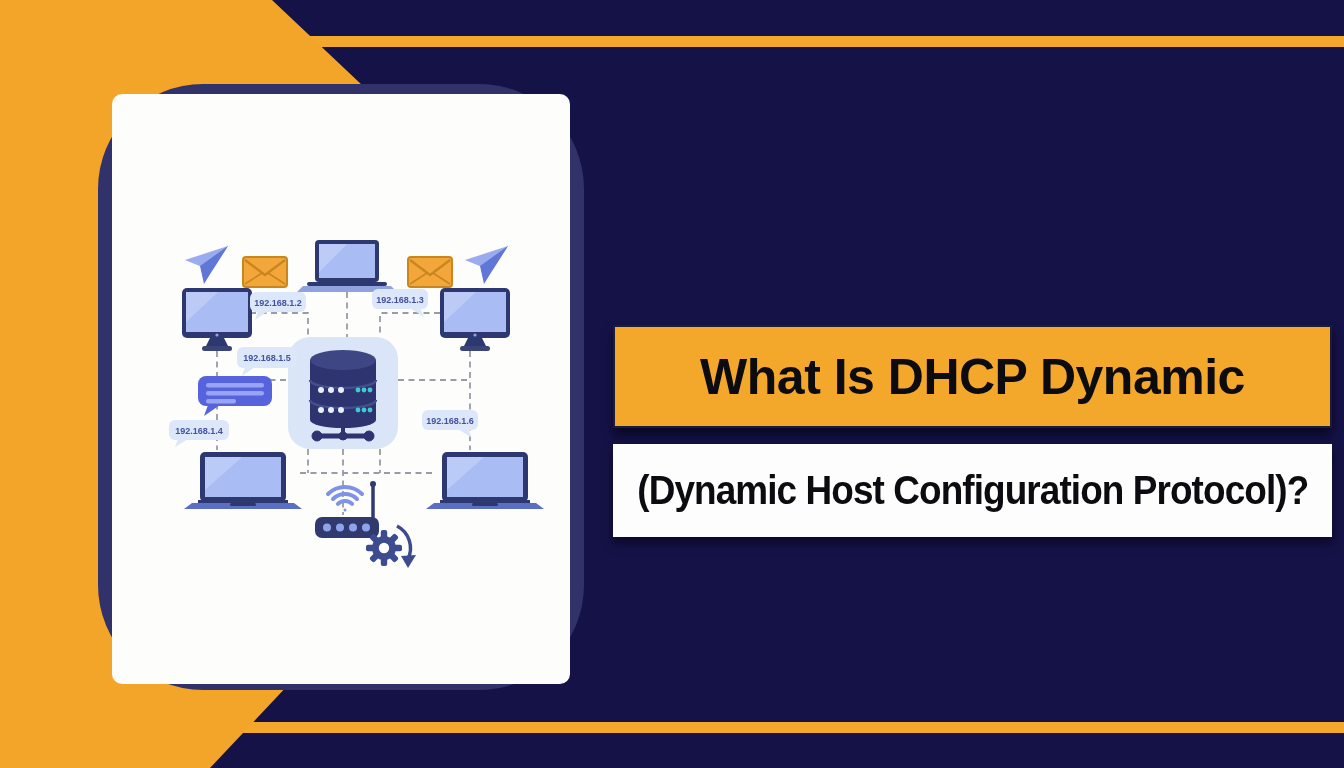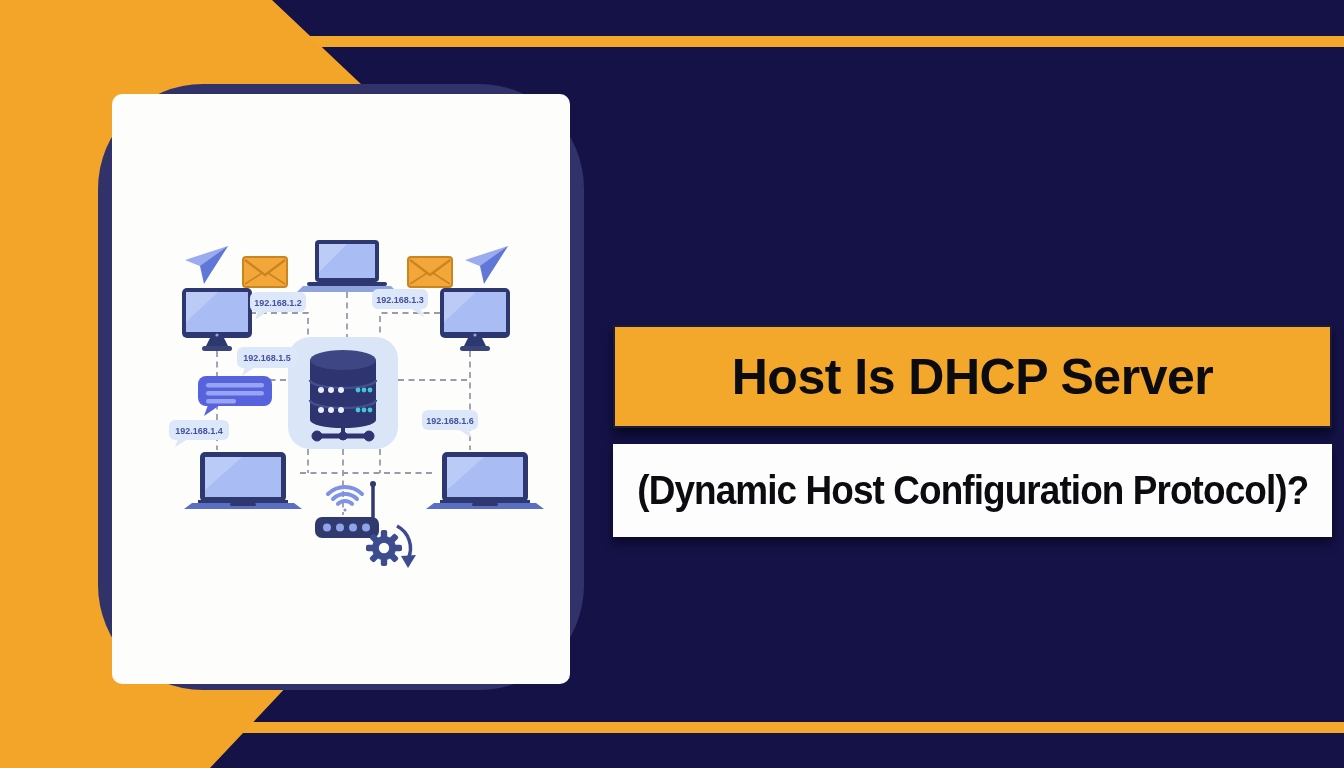--- a/index.html
+++ b/index.html
@@ -242,19 +242,19 @@
             <circle r="5.2" fill="#FDFDFB"></circle>
           </g>
           <path d="M285 432 A25 25 0 0 1 296 465" stroke="#3D4B8F" stroke-width="3.5" fill="none"></path>
           <polygon points="296,474 304,461 289,462" fill="#3D4B8F"></polygon>
         </g>
       </g>
     </svg>
   </div>
 
   <div class="banner title">
-    <span class="txt">Host Is DHCP Server</span>
+    <span class="txt">What Is DHCP Dynamic</span>
   </div>
   <div class="banner subtitle">
     <span class="txt">(Dynamic Host Configuration Protocol)?</span>
   </div>
 
 </div>
 
 </body></html>

